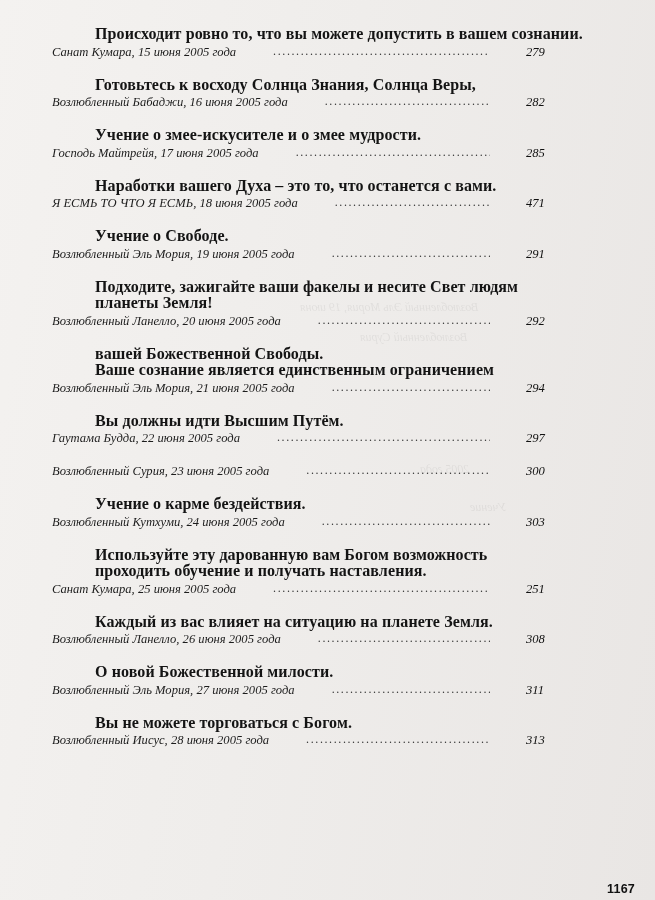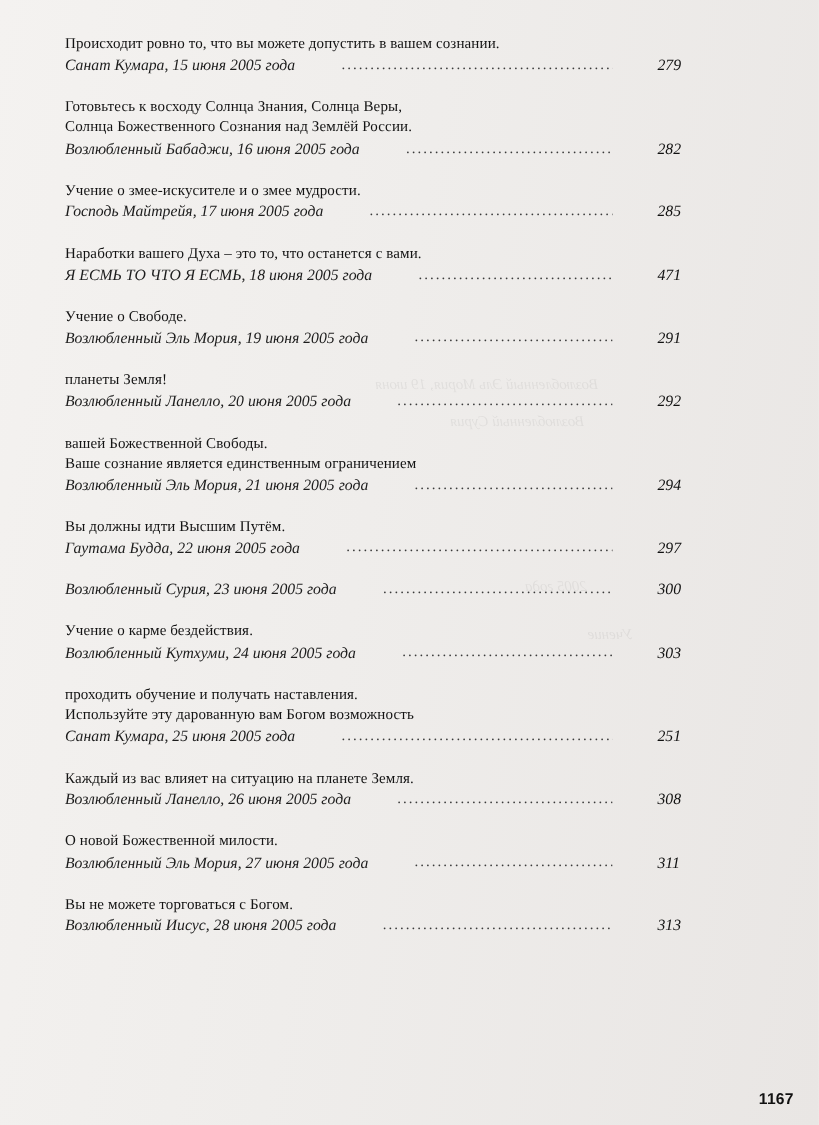--- a/index.html
+++ b/index.html
@@ -26,25 +26,26 @@
   .page-inner {
     position: absolute;
     left: 52px;
     top: 26px;
     width: 500px;
   }
   .entry {
     margin-bottom: 17px;
   }
   .entry-title {
-    font-weight: normal;
-    font-size: 12px;
+    font-weight: bold;
+    font-size: 16px;
     line-height: 16.5px;
     letter-spacing: 0.1px;
     color: #141414;
+    margin-left: 43px;
   }
   .entry-title .line {
     display: block;
     white-space: nowrap;
   }
   .entry-sub {
     display: flex;
     align-items: baseline;
     font-style: italic;
     font-size: 12.6px;
@@ -72,21 +73,21 @@
     flex: 0 0 auto;
     font-style: italic;
     font-size: 12.6px;
     color: #111;
     min-width: 26px;
     text-align: left;
   }
   .folio {
     position: absolute;
     right: 20px;
-    bottom: 14px;
+    bottom: 4px;
     font-family: "Liberation Sans", sans-serif;
     font-weight: bold;
     font-size: 12.5px;
     color: #111;
     letter-spacing: 0.2px;
   }
   
   .ghost {
     position: absolute;
     opacity: 0.055;
@@ -115,21 +116,20 @@
         </div>
         <div class="entry-sub">
           <span class="sub-text">Санат Кумара, 15 июня 2005 года</span>
           <span class="leaders">...................................................................................................................</span>
           <span class="page-num">279</span>
         </div>
       </div>
       <div class="entry">
         <div class="entry-title">
           <span class="line">Готовьтесь к восходу Солнца Знания, Солнца Веры,</span>
-          <span class="line">Солнца Божественного Сознания над Землёй России.</span>
         </div>
         <div class="entry-sub">
           <span class="sub-text">Возлюбленный Бабаджи, 16 июня 2005 года</span>
           <span class="leaders">...................................................................................................................</span>
           <span class="page-num">282</span>
         </div>
       </div>
       <div class="entry">
         <div class="entry-title">
           <span class="line">Учение о змее-искусителе и о змее мудрости.</span>
@@ -155,20 +155,21 @@
           <span class="line">Учение о Свободе.</span>
         </div>
         <div class="entry-sub">
           <span class="sub-text">Возлюбленный Эль Мория, 19 июня 2005 года</span>
           <span class="leaders">...................................................................................................................</span>
           <span class="page-num">291</span>
         </div>
       </div>
       <div class="entry">
         <div class="entry-title">
+          <span class="line">Подходите, зажигайте ваши факелы и несите Свет людям</span>
           <span class="line">планеты Земля!</span>
         </div>
         <div class="entry-sub">
           <span class="sub-text">Возлюбленный Ланелло, 20 июня 2005 года</span>
           <span class="leaders">...................................................................................................................</span>
           <span class="page-num">292</span>
         </div>
       </div>
       <div class="entry">
         <div class="entry-title">
@@ -203,22 +204,22 @@
           <span class="line">Учение о карме бездействия.</span>
         </div>
         <div class="entry-sub">
           <span class="sub-text">Возлюбленный Кутхуми, 24 июня 2005 года</span>
           <span class="leaders">...................................................................................................................</span>
           <span class="page-num">303</span>
         </div>
       </div>
       <div class="entry">
         <div class="entry-title">
+          <span class="line">Используйте эту дарованную вам Богом возможность</span>
           <span class="line">проходить обучение и получать наставления.</span>
-          <span class="line">Используйте эту дарованную вам Богом возможность</span>
         </div>
         <div class="entry-sub">
           <span class="sub-text">Санат Кумара, 25 июня 2005 года</span>
           <span class="leaders">...................................................................................................................</span>
           <span class="page-num">251</span>
         </div>
       </div>
       <div class="entry">
         <div class="entry-title">
           <span class="line">Каждый из вас влияет на ситуацию на планете Земля.</span>

